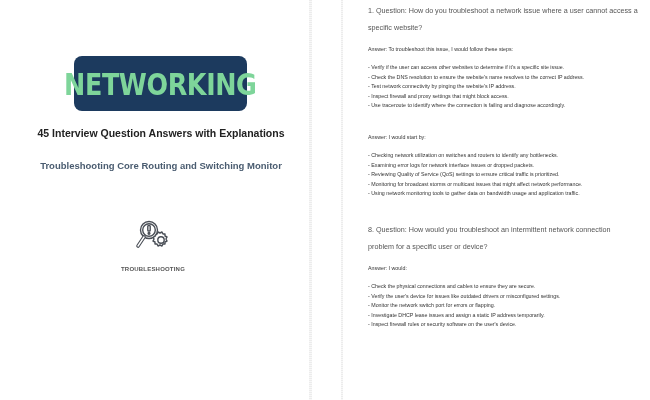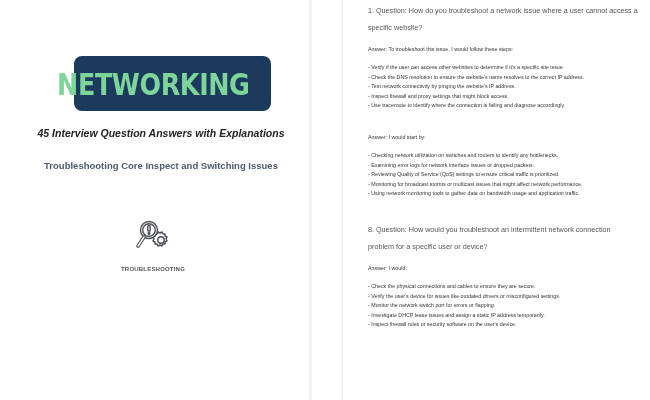--- a/index.html
+++ b/index.html
@@ -18,32 +18,32 @@
     position: absolute; top: 0; height: 400px; width: 3px;
     background: repeating-linear-gradient(180deg, #ececec 0 1px, #f8f8f8 1px 2px);
   }
   .edge-1 { left: 309px; }
   .edge-2 { left: 341px; }
 
   
   .badge {
     position: absolute; left: 74px; top: 56px; width: 173px; height: 55px;
     background: #1c3a5e; border-radius: 8px;
-    display: flex; align-items: center; justify-content: flex-end; padding-left: 24px;
+    display: flex; align-items: center; justify-content: center;
   }
   .badge-text {
     color: #7ed59a; font-weight: bold;
     font-family: "DejaVu Sans", sans-serif;
     font-size: 31px; letter-spacing: -0.5px;
     transform: scaleX(0.82); display: inline-block;
   }
   .cover-title {
     position: absolute; left: 30px; width: 262px; top: 124px;
     text-align: center; font-weight: bold; color: #222;
-    font-size: 10.5px; line-height: 18px; font-style: italic;
+    font-size: 10.5px; line-height: 18px;
   }
   .cover-subtitle {
     position: absolute; left: 30px; width: 262px; top: 159px;
     text-align: center; font-weight: bold; color: #4a5c70;
     font-size: 9.5px; line-height: 13px;
   }
   .cover-icon {
     position: absolute; left: 133px; top: 216px; width: 40px; height: 40px;
   }
   .cover-label {
@@ -70,21 +70,21 @@
   .qa-block { margin-bottom: 22px; }
 </style>
 </head>
 <body>
 
 <div class="page page-left">
   <div class="badge">
     <span class="badge-text">NETWORKING</span>
   </div>
   <div class="cover-title">45 Interview Question Answers with Explanations</div>
-  <div class="cover-subtitle">Troubleshooting Core Inspect and Switching Issues</div>
+  <div class="cover-subtitle">Troubleshooting Core Routing and Switching Monitor</div>
   <div class="cover-icon">
     <svg width="40" height="40" viewBox="0 0 40 40" fill="none" stroke="#4a4f57" stroke-width="1.4">
 
       <path d="M27 17 l2 -1 1 2 2 0 0 2 2 1 -1 2 1 2 -2 1 0 2 -2 0 -1 2 -2 -1 -2 1 -1 -2 -2 0 0 -2 -2 -1 1 -2 -1 -2 2 -1 0 -2 2 0 1 -2 z" stroke-linejoin="round"></path>
       <circle cx="28" cy="24" r="3.2"></circle>
 
       <circle cx="16" cy="14" r="8.5" fill="#ffffff"></circle>
       <circle cx="16" cy="14" r="6.3"></circle>
       <line x1="11" y1="21" x2="5" y2="30" stroke-width="3.6" stroke-linecap="round"></line>
       <line x1="11" y1="21" x2="5" y2="30" stroke="#ffffff" stroke-width="1.4" stroke-linecap="round"></line>

